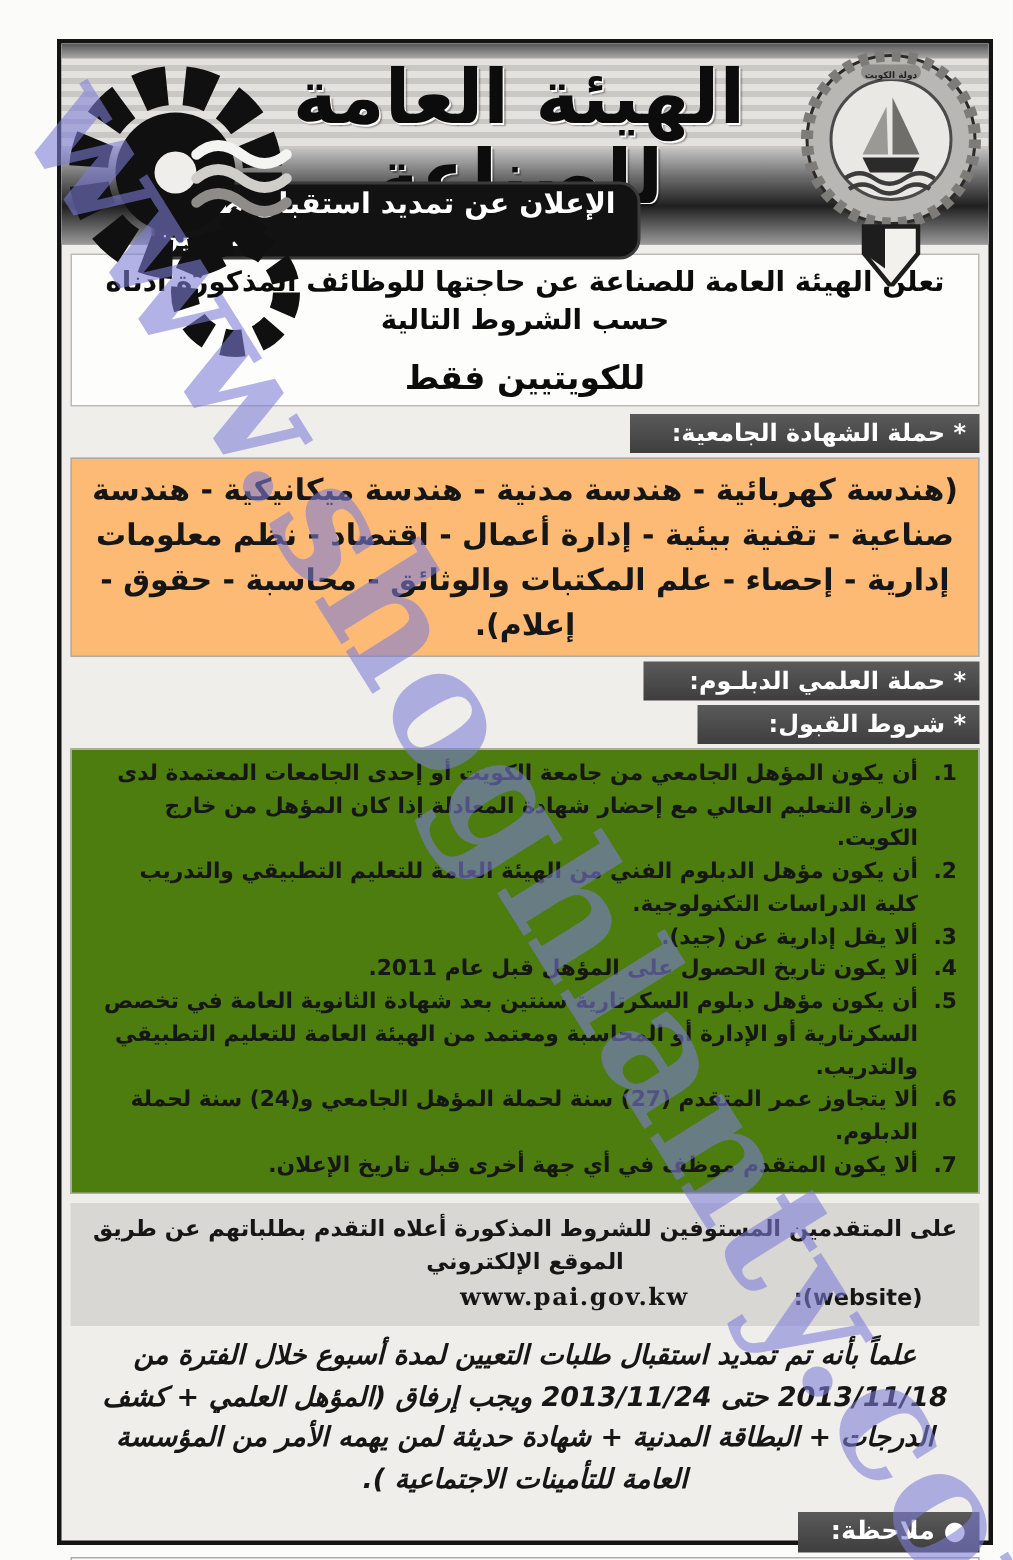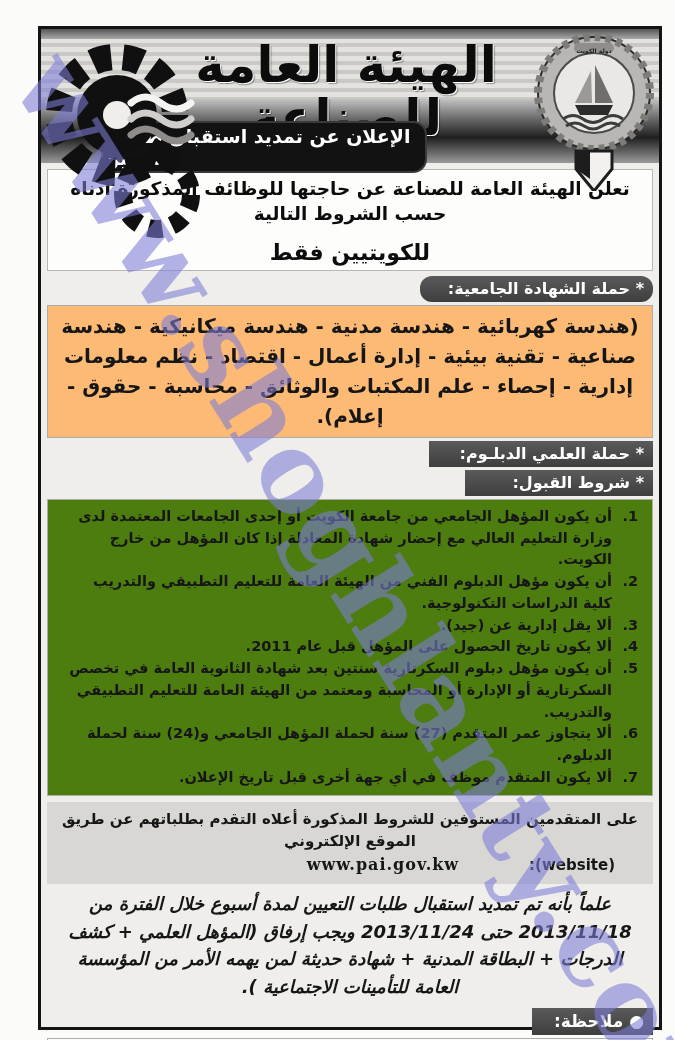--- a/index.html
+++ b/index.html
@@ -30,21 +30,21 @@
 
   
   .content{position:relative;padding:6px 6px 0 6px;direction:rtl;}
   .intro-box{background:#fdfdfb;border:1px solid #b9b8b4;text-align:center;padding:7px 6px 5px 6px;
     font-weight:900;color:#0c0c0c;margin-bottom:5px;}
   .intro-box .l1{font-size:18.5px;line-height:1.35;}
   .intro-box .l2{font-size:22px;margin-top:13px;}
 
   .secbar{background:linear-gradient(180deg,#5a5a5a,#3e3e3e);color:#fff;font-weight:800;font-size:16px;
     padding:3px 9px 4px 9px;margin:3px 0 3px auto;text-align:right;}
-  .secbar.w-univ{width:233px;border-radius:12px;}
+  .secbar.w-univ{width:233px;}
   .secbar.w-dip{width:224px;}
   .secbar.w-cond{width:188px;}
   .secbar.w-note{width:121px;font-size:17px;}
 
   .body-box{background:#fdba74;border:1px solid #adaca8;padding:5px 12px 6px 12px;
     font-size:20px;font-weight:700;line-height:1.5;text-align:center;}
 
   ol.cond{list-style:none;counter-reset:c;background:#4d7c0f;border:1px solid #adaca8;
     padding:6px 10px 6px 14px;margin:0;}
   ol.cond li{counter-increment:c;position:relative;padding-right:30px;

